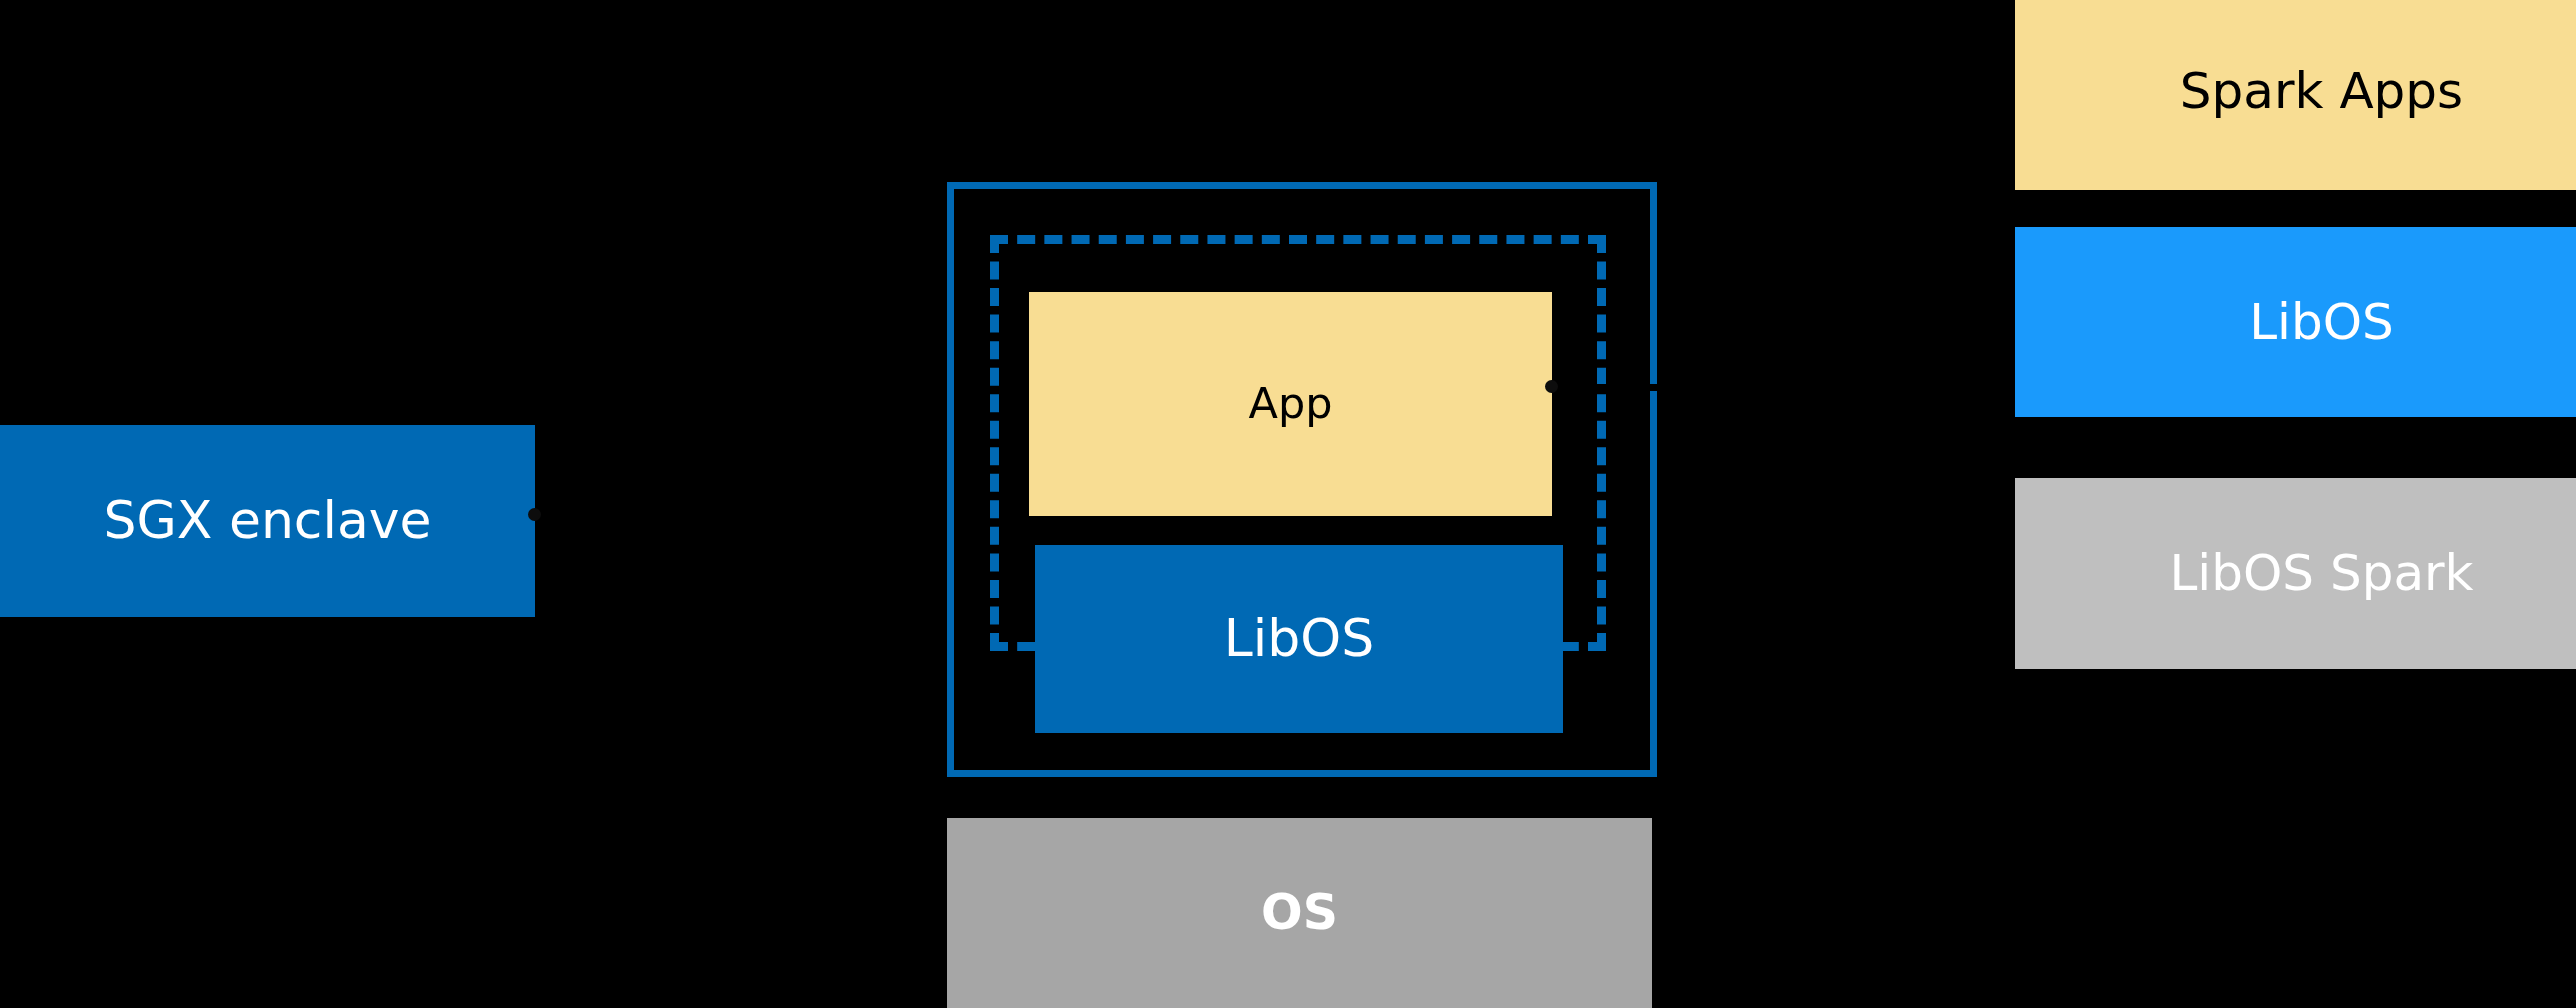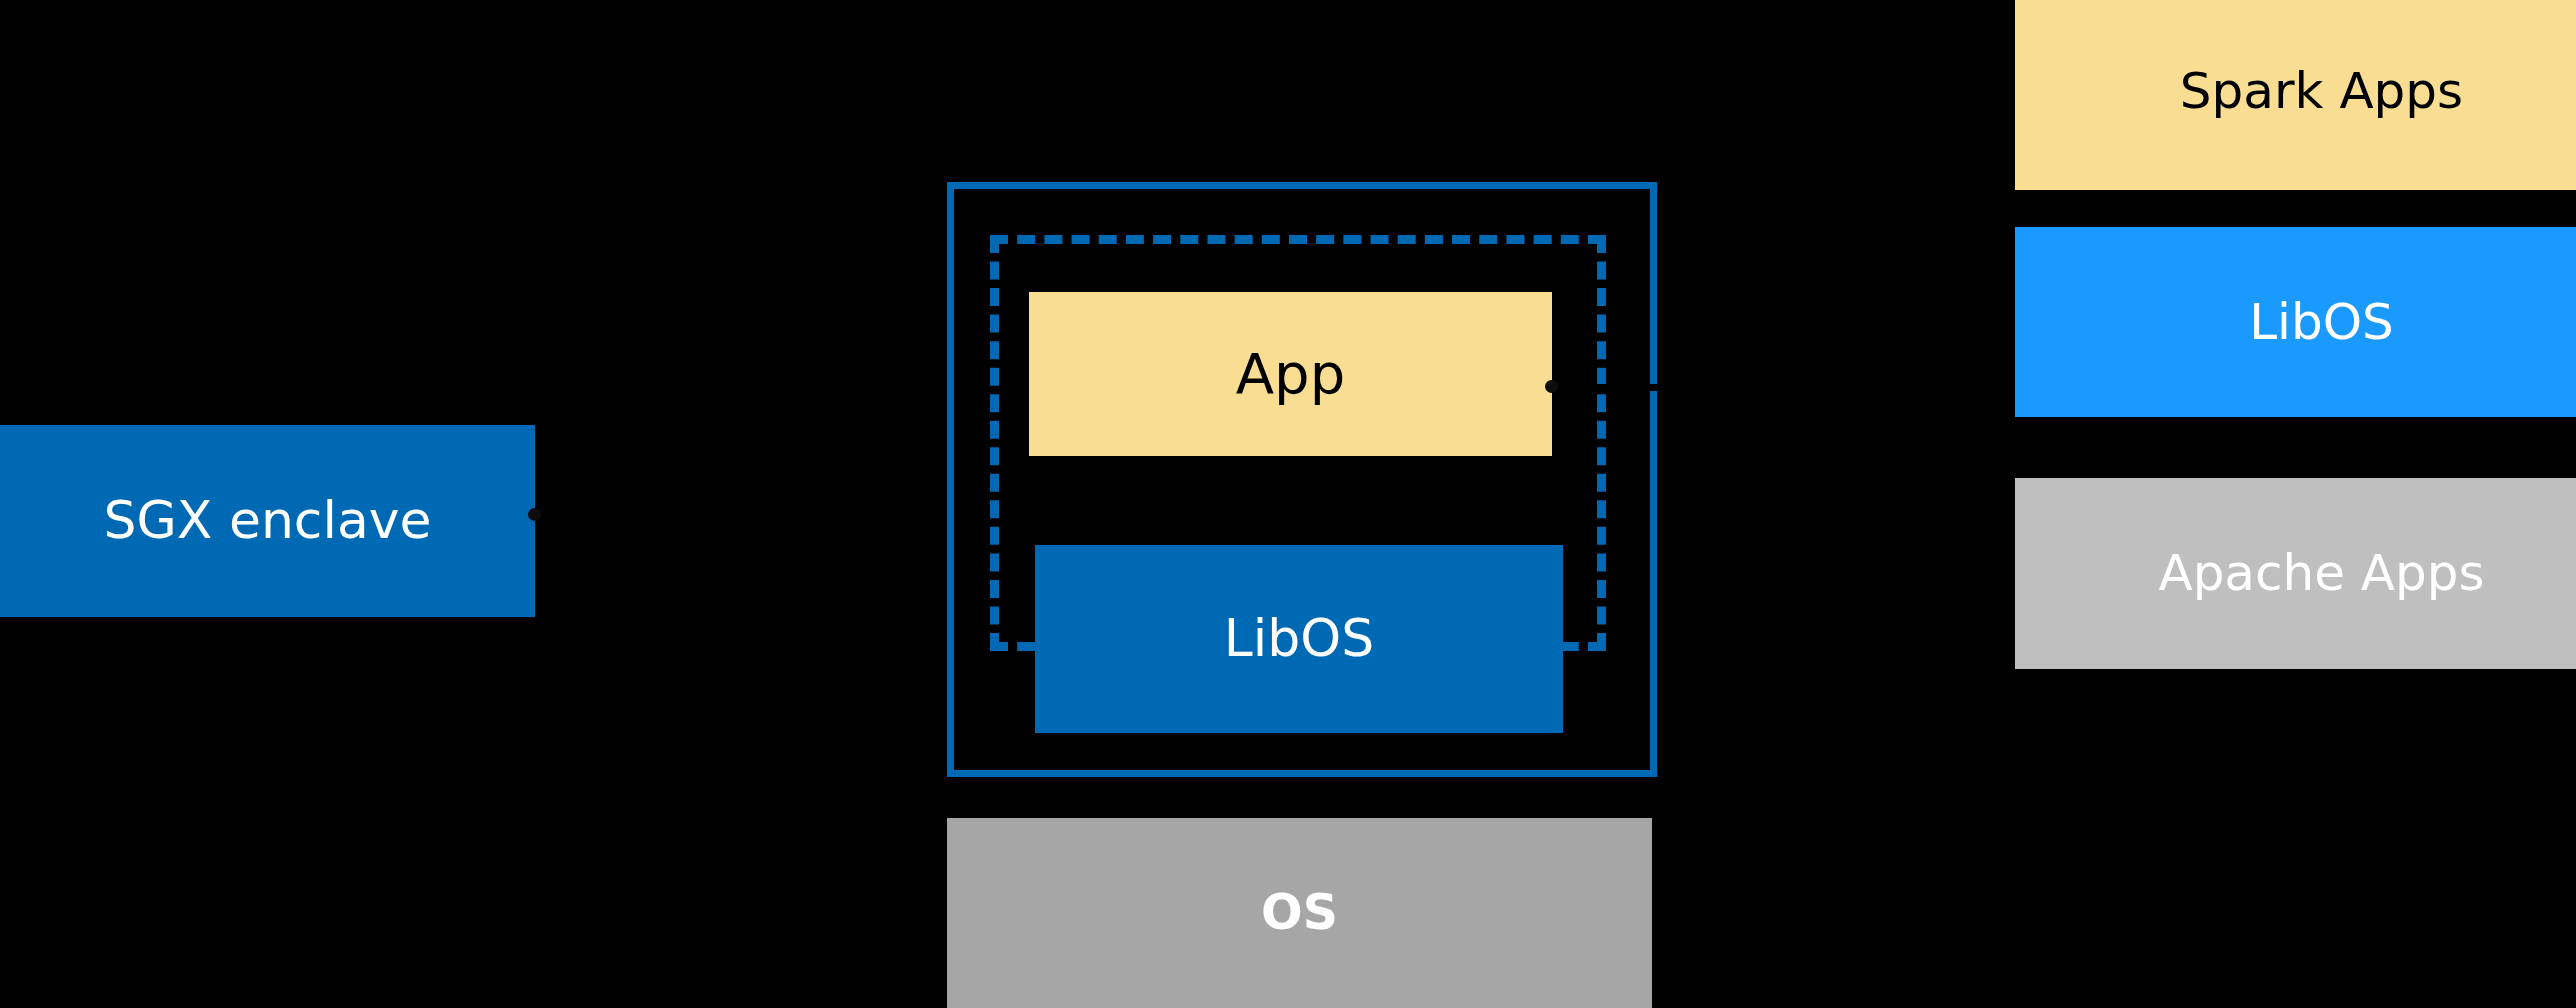--- a/index.html
+++ b/index.html
@@ -54,24 +54,24 @@
     width: 616px;
     height: 416px;
     border: 9.2px dashed #0069b4;
     background: transparent;
   }
   
   #app-box {
     left: 1029px;
     top: 292px;
     width: 523px;
-    height: 164px;
+    height: 224px;
     background: #f8dd93;
     color: #000000;
-    font-size: 56px;
+    font-size: 43px;
     font-weight: 400;
   }
   
   #libos-box {
     left: 1035px;
     top: 545px;
     width: 528px;
     height: 188px;
     background: #0069b4;
     color: #ffffff;
@@ -186,17 +186,17 @@
 
   <div class="box" id="user-apps-box">
     <span>Spark Apps</span>
   </div>
 
   <div class="box" id="bigdl-box">
     <span>LibOS</span>
   </div>
 
   <div class="box" id="apache-spark-box">
-    <span>Apache Apps</span>
+    <span>LibOS Spark</span>
   </div>
 
 </div>
 
 
 </body></html>

